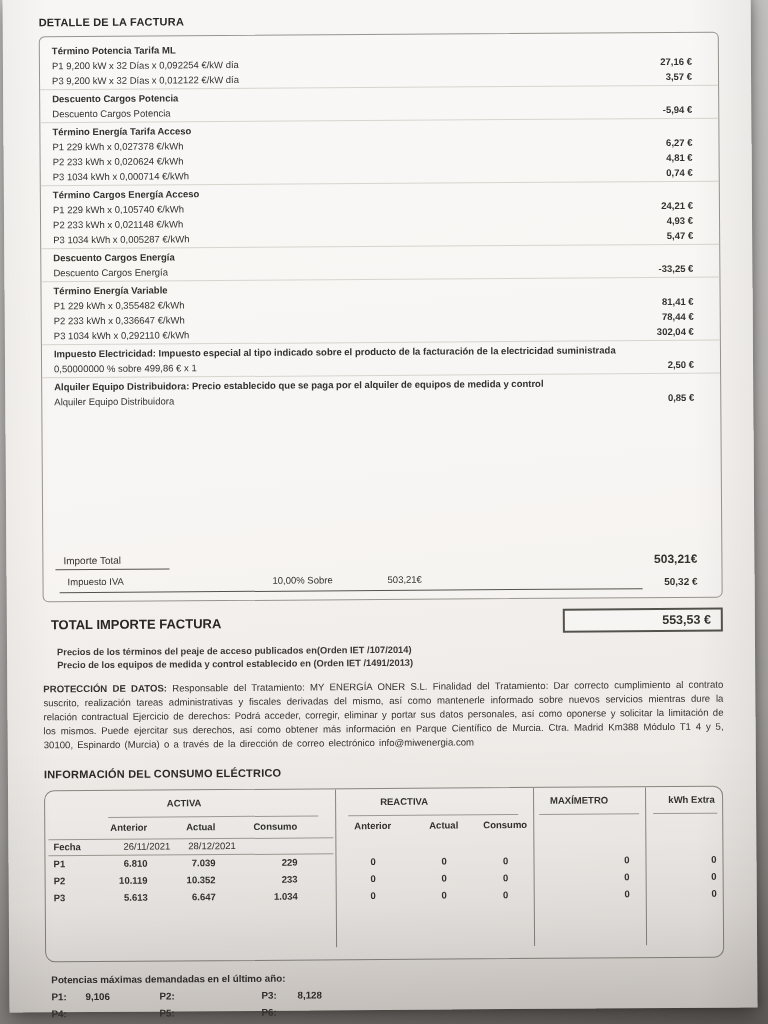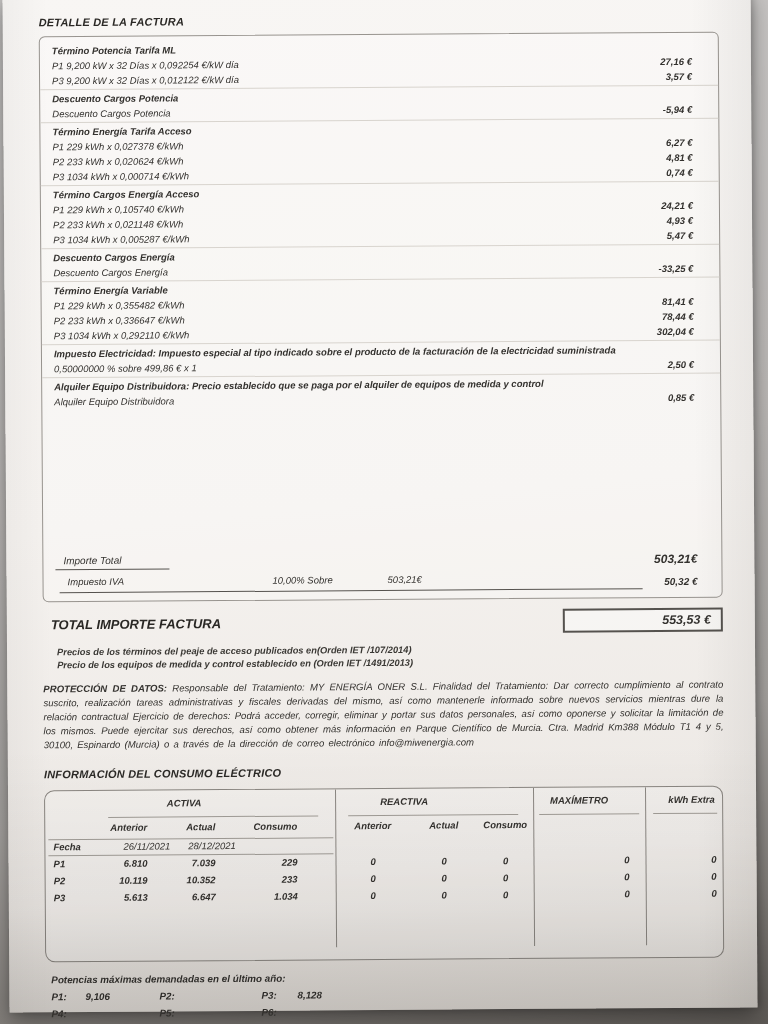--- a/index.html
+++ b/index.html
@@ -1,21 +1,21 @@
 <!DOCTYPE html>
 <html><head>
 <meta charset="utf-8">
 <style>
   * { margin:0; padding:0; box-sizing:border-box; }
   html,body { width:768px; height:1024px; overflow:hidden; }
   body { font-family:"Liberation Sans","DejaVu Sans",sans-serif; color:#33312e; }
 
   .photo { position:relative; width:768px; height:1024px;
     background: linear-gradient(170deg,#c9c7c6 0%,#bbb8b6 45%,#a5a29f 72%,#827e7a 88%,#5d5955 100%);
-    overflow:hidden;font-style:italic; }
+    overflow:hidden; }
 
   .page { position:absolute; left:6px; top:-6px; width:748px; height:1016px;
     transform:rotate(-0.4deg);
     background: linear-gradient(175deg,#f8f6f4 0%,#f5f2ef 50%,#ece8e4 84%,#ddd8d2 100%);
     box-shadow: 0 8px 22px rgba(0,0,0,0.40), 2px 0 6px rgba(0,0,0,0.18);
     padding:20px 32px 0 36px; }
 
   .page-shade { position:absolute; inset:0; pointer-events:none;
     background:
       linear-gradient(180deg, rgba(0,0,0,0) 0%, rgba(0,0,0,0) 74%, rgba(0,0,0,0.05) 90%, rgba(0,0,0,0.13) 100%),

